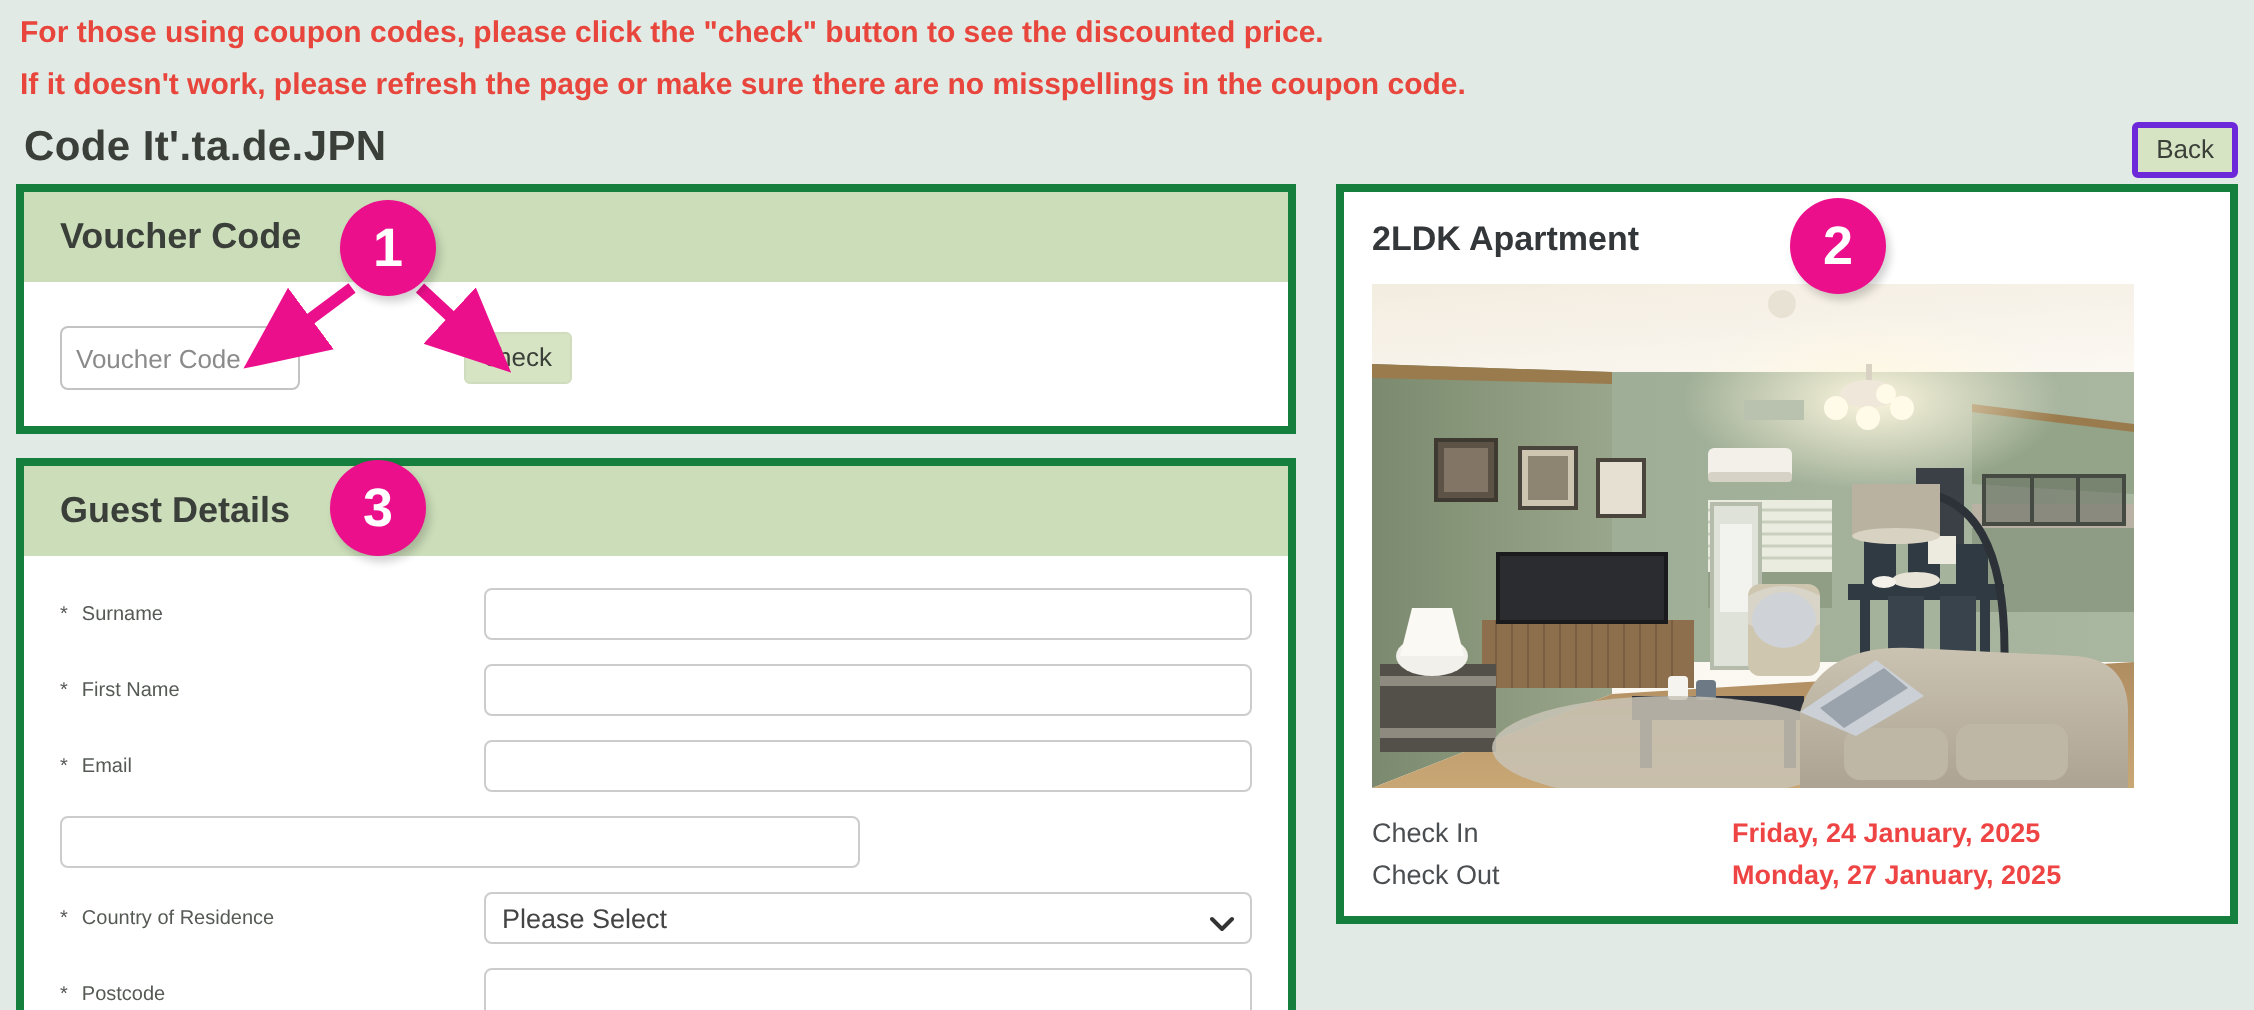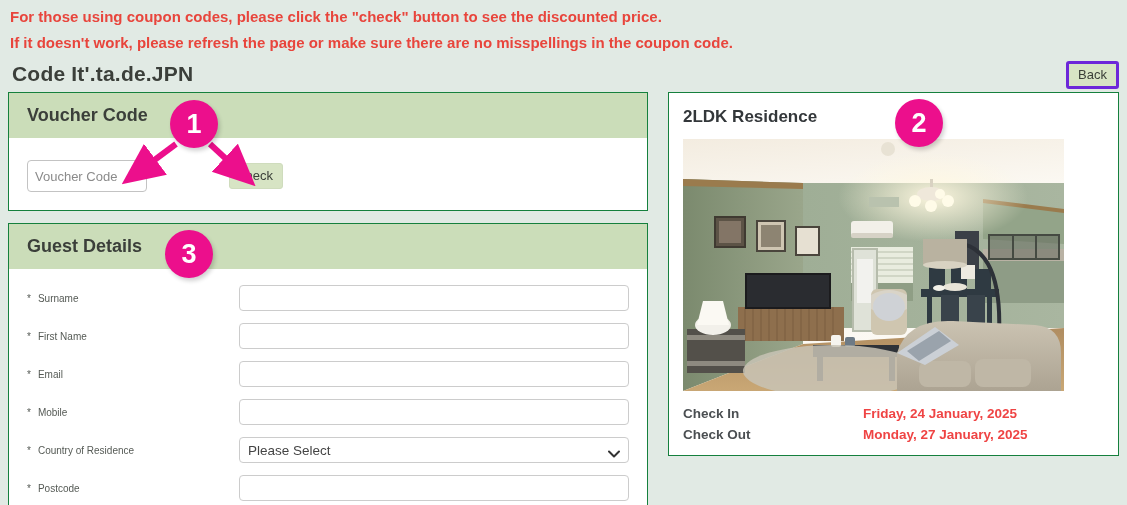--- a/index.html
+++ b/index.html
@@ -67,21 +67,21 @@
     display: flex;
     gap: 20px;
     padding: 0 8px;
     align-items: flex-start;
   }
   .col-left { width: 640px; flex: none; }
   .col-right { width: 451px; flex: none; }
 
   .panel {
     background: #ffffff;
-    border: 1px solid #15803d;
+    border: 4px solid #15803d;
     margin-bottom: 12px;
   }
   .panel-header {
     background: #cbddb9;
     padding: 12px 18px;
     font-size: 18px;
     font-weight: bold;
     color: #3b3f3a;
   }
   .panel-body {
@@ -181,21 +181,21 @@
     height: 252px;
     overflow: hidden;
     background: #b9ad95;
   }
   .photo svg { display: block; }
   .stay-table {
     padding: 12px 14px 10px 14px;
     font-size: 13.5px;
   }
   .stay-row { display: flex; line-height: 21px; }
-  .stay-label { width: 180px; flex: none; color: #4b4f52; font-weight: bold; }
+  .stay-label { width: 180px; flex: none; color: #4b4f52; }
   .stay-value { font-weight: bold; color: #ef4444; }
 
   
   .badge {
     position: absolute;
     width: 48px;
     height: 48px;
     border-radius: 50%;
     background: #ec0f8c;
     color: #ffffff;
@@ -273,23 +273,20 @@
           <div class="form-row">
             <div class="form-label">
               <span class="req-star">*</span><span>Email</span>
             </div>
             <div class="form-field">
               <input class="text-input" type="text" style="">
             </div>
           </div>
 
           <div class="form-row">
-            <div class="form-label">
-              <span class="req-star">*</span><span>Mobile</span>
-            </div>
             <div class="form-field">
               <input class="text-input" type="text" style="">
             </div>
           </div>
 
           <div class="form-row">
             <div class="form-label">
               <span class="req-star">*</span><span>Country of Residence</span>
             </div>
             <div class="form-field select-wrap">
@@ -315,21 +312,21 @@
 
         </div>
       </div>
 
     </div>
 
     <div class="col-right">
 
       <div class="panel">
         <div>
-          <div class="room-title">2LDK Residence</div>
+          <div class="room-title">2LDK Apartment</div>
 
           <div class="photo-wrap">
             <div class="photo">
               <svg width="381" height="252" viewBox="0 0 381 252">
                 <defs>
                   <linearGradient id="ceil" x1="0" y1="0" x2="0.4" y2="1">
                     <stop offset="0" stop-color="#f3ece0"></stop>
                     <stop offset="1" stop-color="#fdfbf6"></stop>
                   </linearGradient>
                   <linearGradient id="wallL" x1="0" y1="0" x2="1" y2="0">

